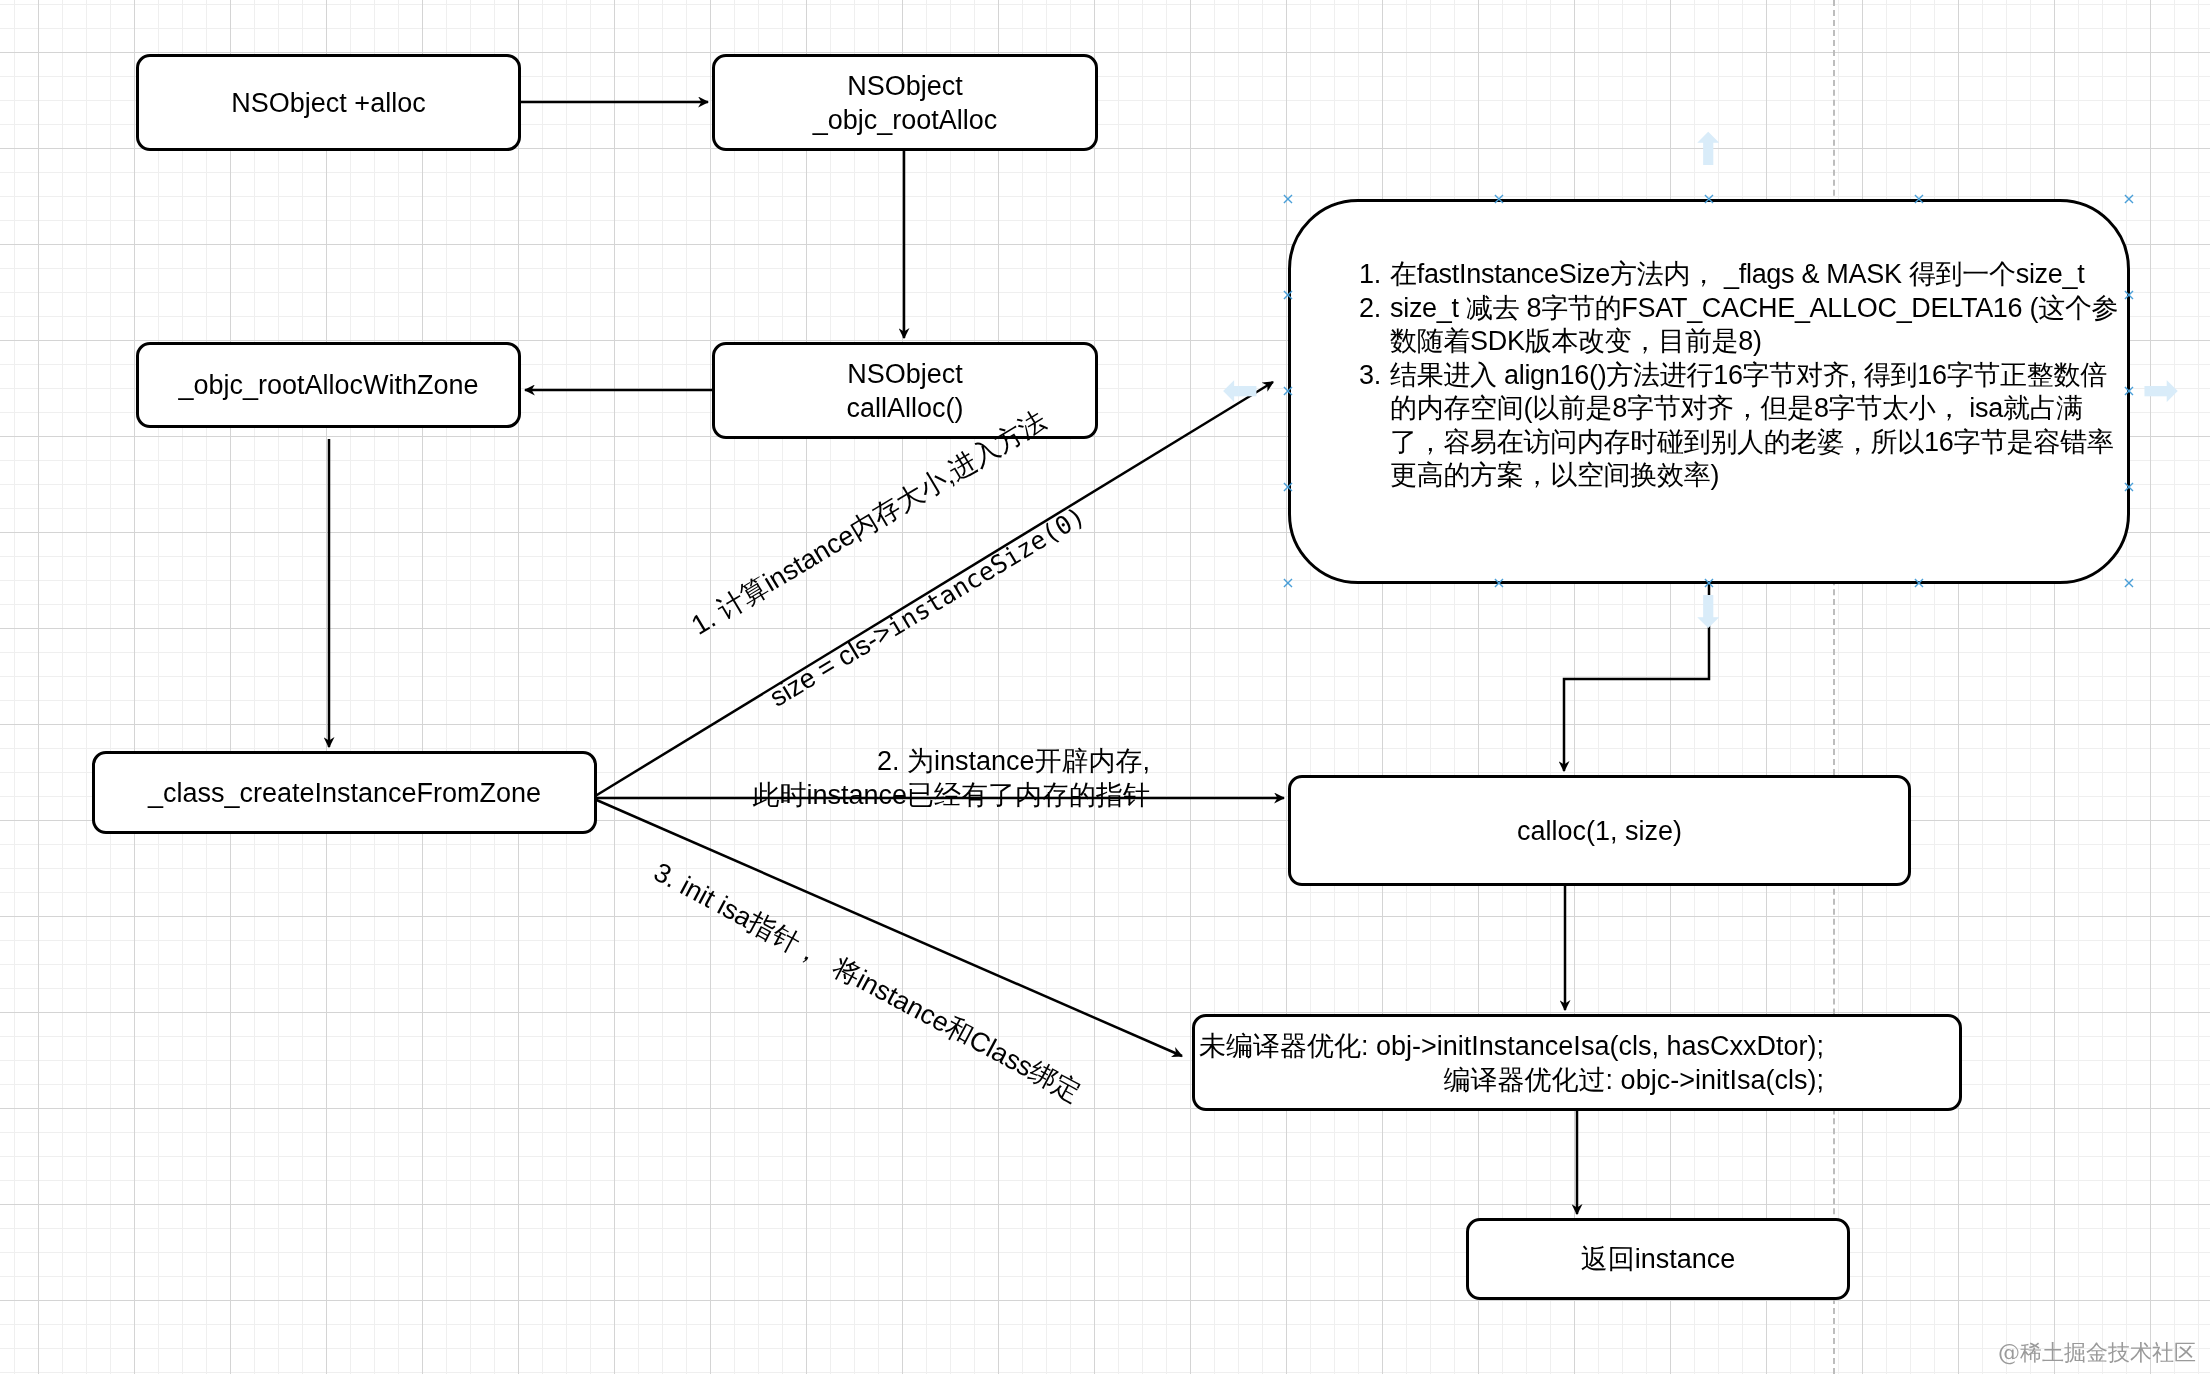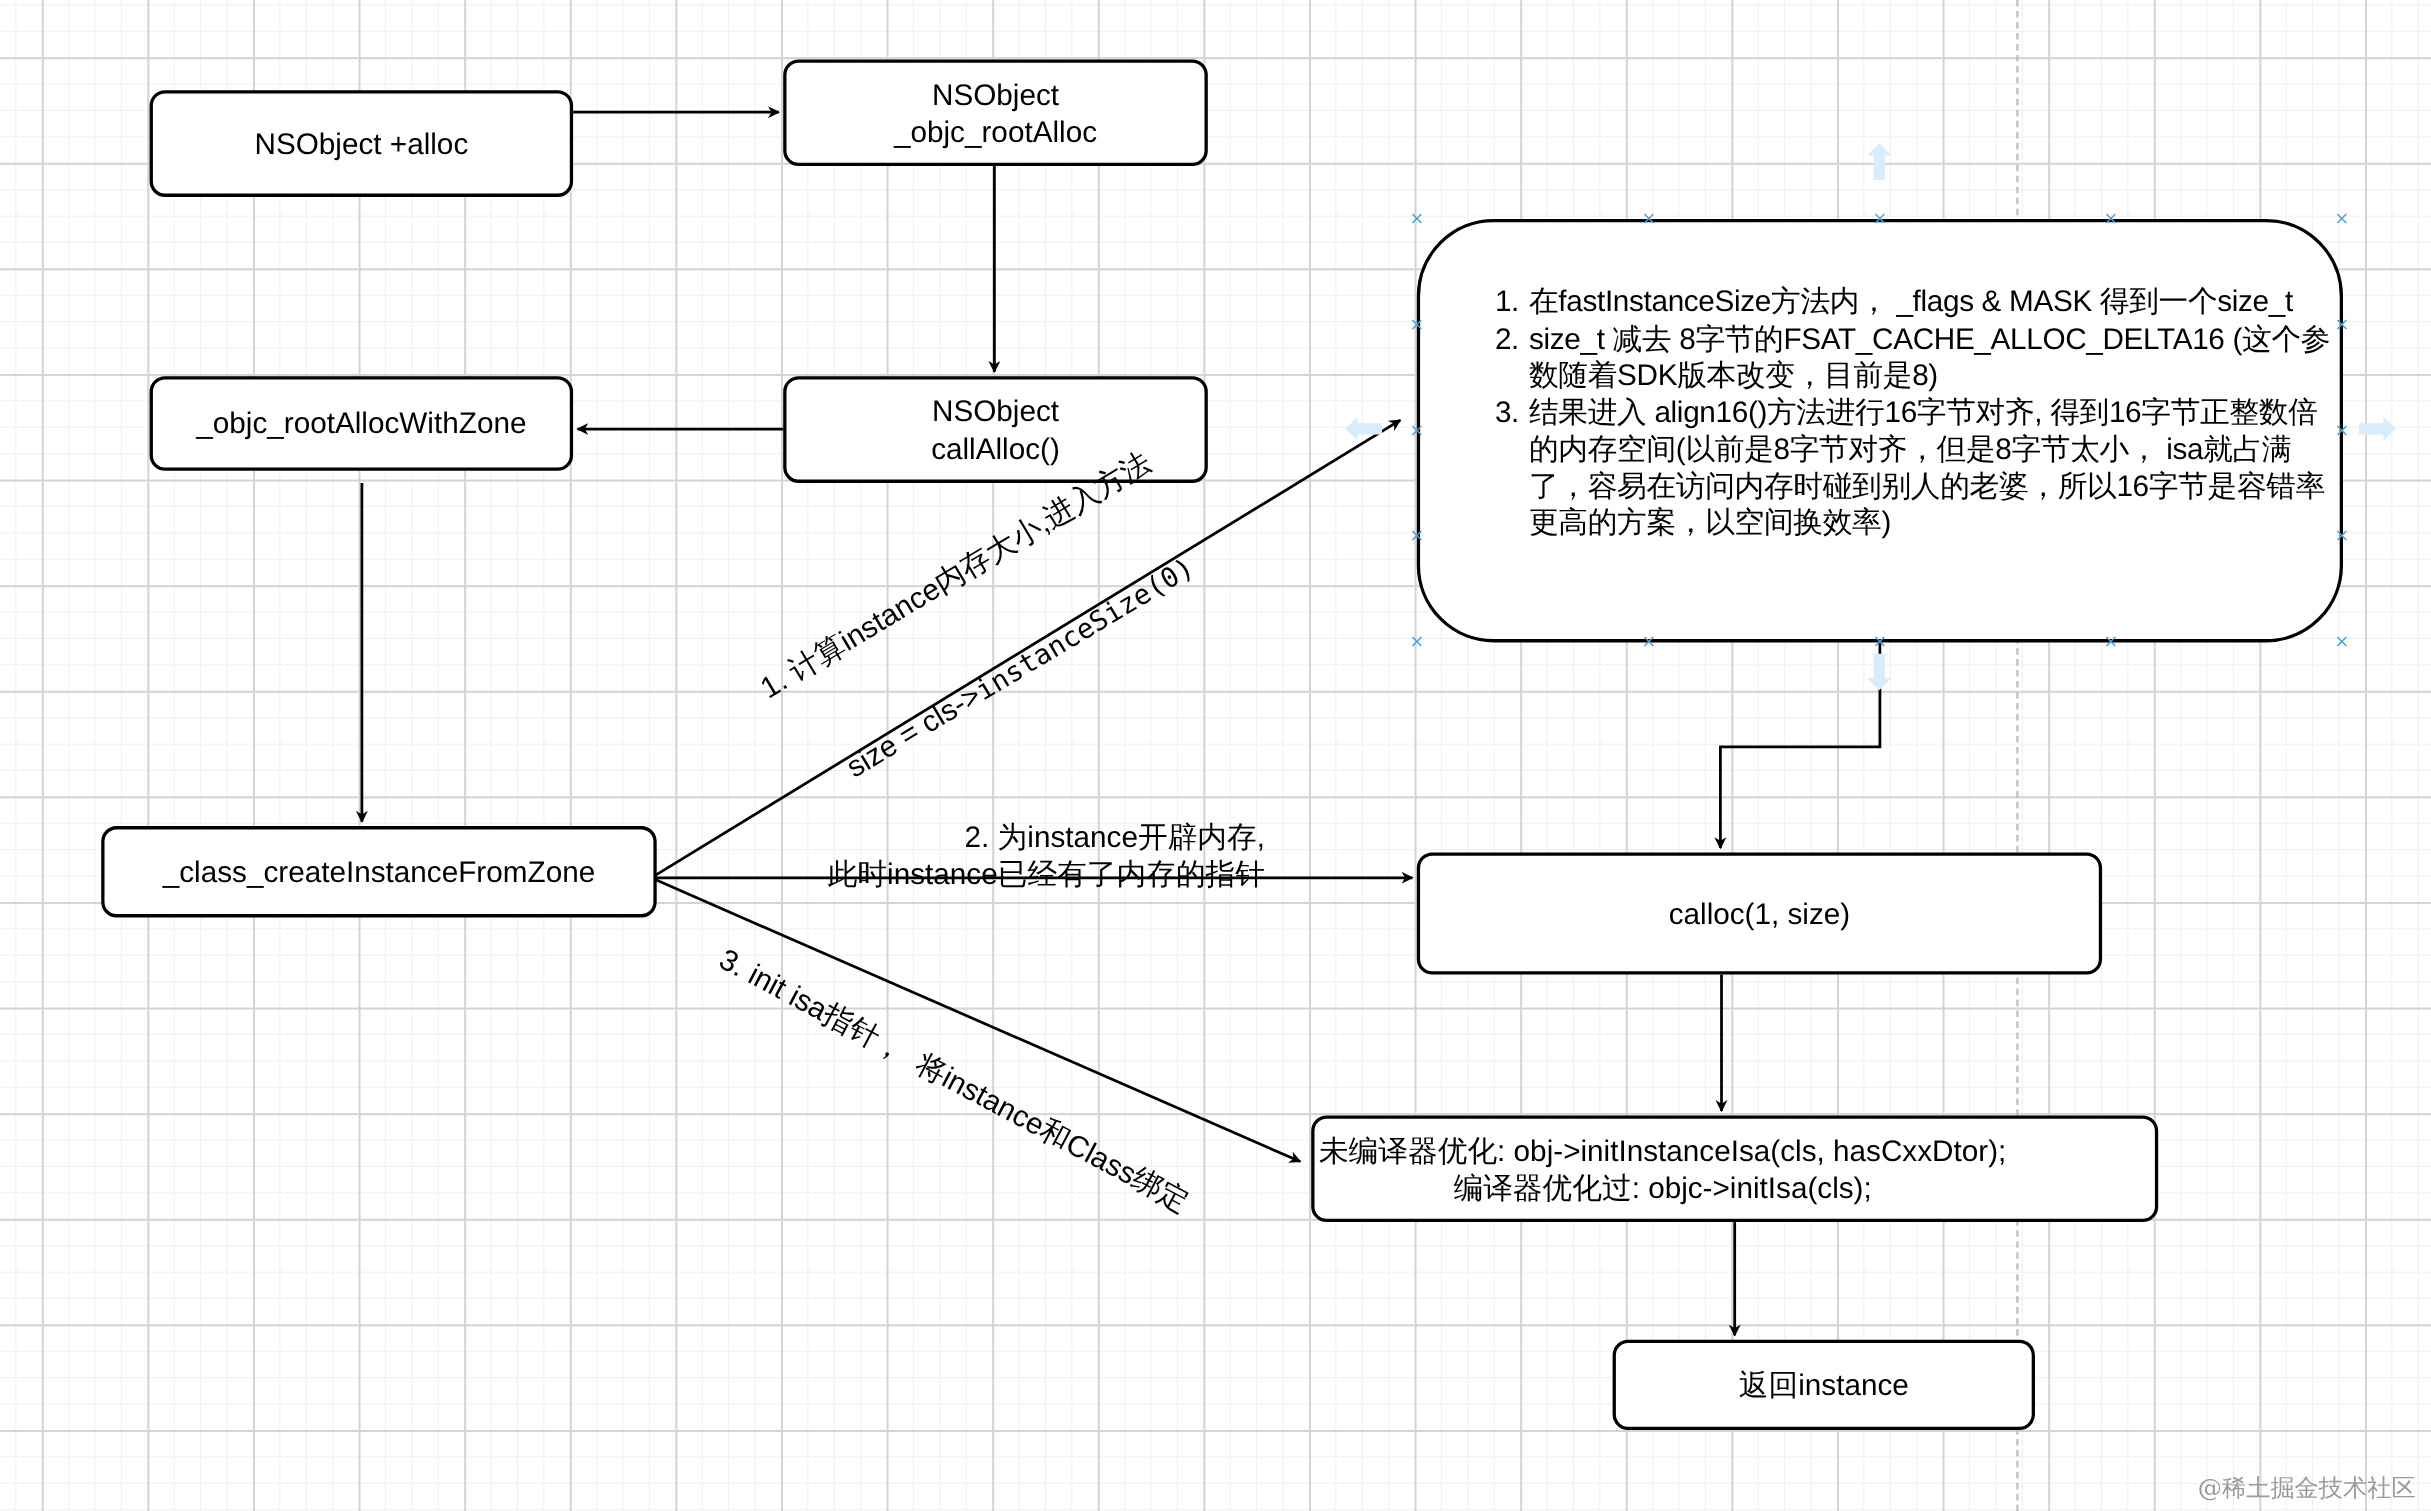--- a/index.html
+++ b/index.html
@@ -16,27 +16,27 @@
     font-family: "Liberation Sans", "DejaVu Sans", sans-serif;
     color: #000;
   }
   .node {
     position: absolute; box-sizing: border-box;
     border: 3px solid #000; border-radius: 14px; background: #fff;
     display: flex; align-items: center; justify-content: center; text-align: center;
     font-size: 27px; line-height: 34px;
   }
   .node .lbl { white-space: pre-line; }
-  #n-alloc   { left:136px; top:54px;  width:385px; height:97px;margin-top:28px; }
+  #n-alloc   { left:136px; top:54px;  width:385px; height:97px; }
   #n-root    { left:712px; top:54px;  width:386px; height:97px; }
   #n-wz      { left:136px; top:342px; width:385px; height:86px; }
   #n-call    { left:712px; top:342px; width:386px; height:97px; }
   #n-create  { left:92px;  top:751px; width:505px; height:83px; }
   #n-calloc  { left:1288px;top:775px; width:623px; height:111px; }
-  #n-init    { left:1192px;top:1014px;width:770px; height:97px; justify-content:flex-start; text-align:center; padding-left:4px; }
+  #n-init    { left:1192px;top:1014px;width:770px; height:97px; justify-content:flex-start; text-align:right; padding-left:4px; }
   #n-ret     { left:1466px;top:1218px;width:384px; height:82px; }
   #n-big {
     left:1288px; top:199px; width:842px; height:385px; border-radius:70px;
     align-items:flex-start; justify-content:flex-start; text-align:left;
   }
   .steps { list-style:none; margin:0; padding:0; position:absolute; left:68px; top:56px; width:765px; }
   .steps li { display:flex; font-size:27px; line-height:33.5px; letter-spacing:-0.3px; }
   .steps .num { width:31px; flex:none; }
   .steps .txt { flex:1; }
   .edge-label { position:absolute; font-size:27px; line-height:34px; white-space:pre; }

